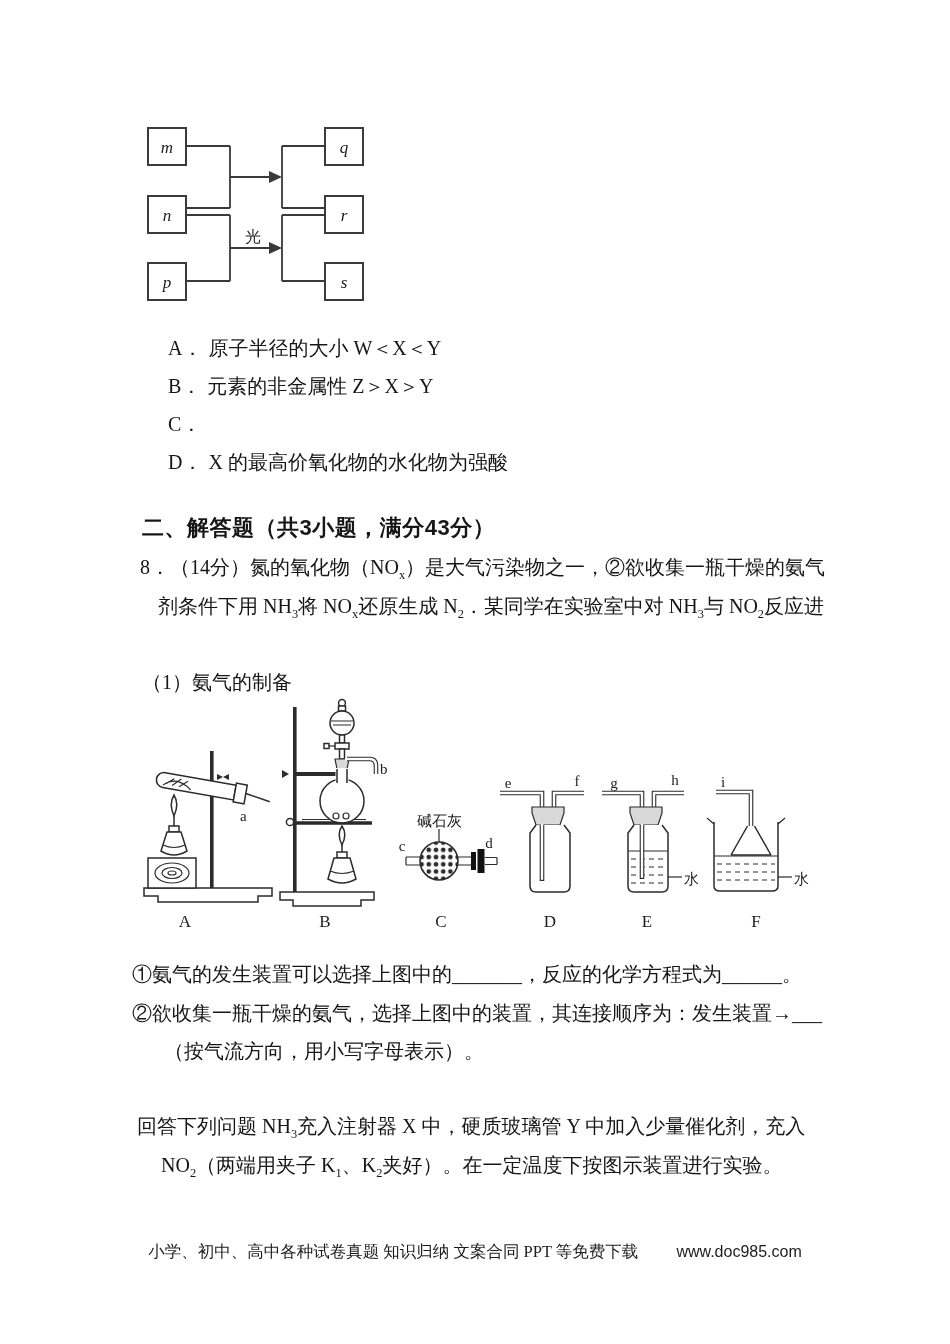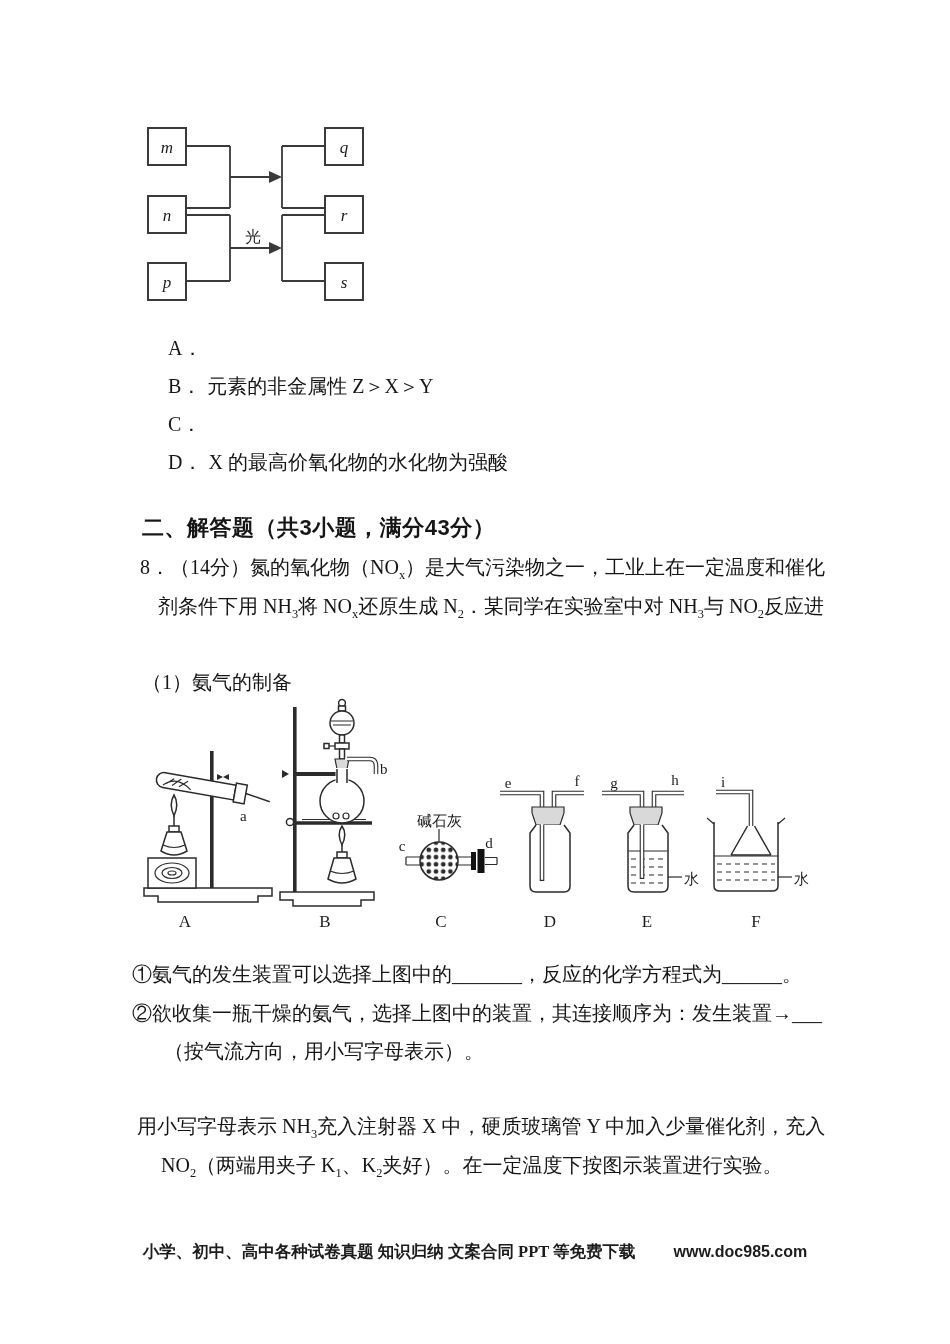--- a/index.html
+++ b/index.html
@@ -3,21 +3,21 @@
 <meta charset="utf-8">
 <style>
   html,body{margin:0;padding:0;background:#888;}
   #page{position:relative;width:950px;height:1344px;background:#ffffff;overflow:hidden;
         font-family:"Liberation Serif", serif;color:#161616;margin:0 auto;}
   .t{position:absolute;white-space:nowrap;font-size:20px;line-height:28px;color:#161616;}
   .t sub{font-size:0.62em;}
   .opt{display:flex;}
   .opt .lab{margin-right:6px;}
   .hd{font-family:"Liberation Sans", sans-serif;font-weight:bold;font-size:22px;letter-spacing:0.5px;}
-  .footer{position:absolute;top:1241px;left:0;width:950px;text-align:center;font-size:16.5px;color:#1c1c1c;font-weight:bold;}
+  .footer{position:absolute;top:1241px;left:0;width:950px;text-align:center;font-size:16.5px;color:#1c1c1c;}
   .footer .url{font-family:"Liberation Sans", sans-serif;margin-left:38px;font-size:16px;}
   svg{position:absolute;overflow:visible;}
   svg text{font-family:"Liberation Serif", serif;fill:#1c1c1c;}
   .boxl{font-style:italic;font-size:17px;}
   .port{font-size:15px;}
   .applab{font-size:17px;}
   .cjk{font-size:15px;}
   .ln{stroke:#3a3a3a;stroke-width:1.8;fill:none;}
   .bx{fill:#ffffff;stroke:#3a3a3a;stroke-width:2;}
   .s15{stroke:#2b2b2b;stroke-width:1.5;fill:none;}
@@ -62,35 +62,36 @@
       <text class="boxl" x="204" y="33" text-anchor="middle">q</text>
       <rect class="bx" x="185" y="76" width="38" height="37"></rect>
       <text class="boxl" x="204" y="101" text-anchor="middle">r</text>
       <rect class="bx" x="185" y="143" width="38" height="37"></rect>
       <text class="boxl" x="204" y="168" text-anchor="middle">s</text>
     </g>
   </svg>
 
   <div class="t opt" style="left:168px;top:334px">
     <span class="lab">A．</span>
+    <span>原子半径的大小 W＜X＜Y</span>
   </div>
   <div class="t opt" style="left:168px;top:372px">
     <span class="lab">B．</span>
     <span>元素的非金属性 Z＞X＞Y</span>
   </div>
   <div class="t opt" style="left:168px;top:410px">
     <span class="lab">C．</span>
   </div>
   <div class="t opt" style="left:168px;top:448px">
     <span class="lab">D．</span>
     <span>X 的最高价氧化物的水化物为强酸</span>
   </div>
 
   <div class="t hd" style="left:142px;top:514px">二、解答题（共3小题，满分43分）</div>
-  <div class="t" style="left:140px;top:553px"><span>8．（14分）氮的氧化物（NO</span><sub>x</sub><span>）是大气污染物之一，工业上在一定温度和催化</span></div>
+  <div class="t" style="left:140px;top:553px"><span>8．（14分）氮的氧化物（NO</span><sub>x</sub><span>）是大气污染物之一，②欲收集一瓶干燥的氨气</span></div>
   <div class="t" style="left:158px;top:592px"><span>剂条件下用 NH</span><sub>3</sub><span>将 NO</span><sub>x</sub><span>还原生成 N</span><sub>2</sub><span>．某同学在实验室中对 NH</span><sub>3</sub><span>与 NO</span><sub>2</sub><span>反应进</span></div>
   <div class="t" style="left:142px;top:668px">（1）氨气的制备</div>
 
   <svg style="left:130px;top:695px" width="680" height="245" viewBox="0 0 680 245">
     <defs>
       <pattern id="dots" width="7.2" height="7.2" patternUnits="userSpaceOnUse">
         <rect width="7.2" height="7.2" fill="#ffffff"></rect>
         <circle cx="3.6" cy="3.6" r="2.3" fill="#2b2b2b"></circle>
       </pattern>
     </defs>
@@ -228,20 +229,20 @@
       <path class="s12" d="M648 182 H662"></path>
       <text class="cjk" x="664" y="189">水</text>
       <text class="port" x="593" y="92" text-anchor="middle">i</text>
       <text class="applab" x="626" y="232" text-anchor="middle">F</text>
     </g>
   </svg>
 
   <div class="t" style="left:132px;top:999px">②欲收集一瓶干燥的氨气，选择上图中的装置，其连接顺序为：发生装置→___</div>
   <div class="t" style="left:132px;top:960px">①氨气的发生装置可以选择上图中的_______，反应的化学方程式为______。</div>
   <div class="t" style="left:164px;top:1037px">（按气流方向，用小写字母表示）。</div>
-  <div class="t" style="left:137px;top:1112px"><span>用小写字母表示 NH</span><sub>3</sub><span>充入注射器 X 中，硬质玻璃管 Y 中加入少量催化剂，充入</span></div>
+  <div class="t" style="left:137px;top:1112px"><span>回答下列问题 NH</span><sub>3</sub><span>充入注射器 X 中，硬质玻璃管 Y 中加入少量催化剂，充入</span></div>
   <div class="t" style="left:161px;top:1151px"><span>NO</span><sub>2</sub><span>（两端用夹子 K</span><sub>1</sub><span>、K</span><sub>2</sub><span>夹好）。在一定温度下按图示装置进行实验。</span></div>
 
   <div class="footer">
     <span>小学、初中、高中各种试卷真题  知识归纳  文案合同  PPT 等免费下载</span><span class="url">www.doc985.com</span>
   </div>
 
 </div>
 
 </body></html>

